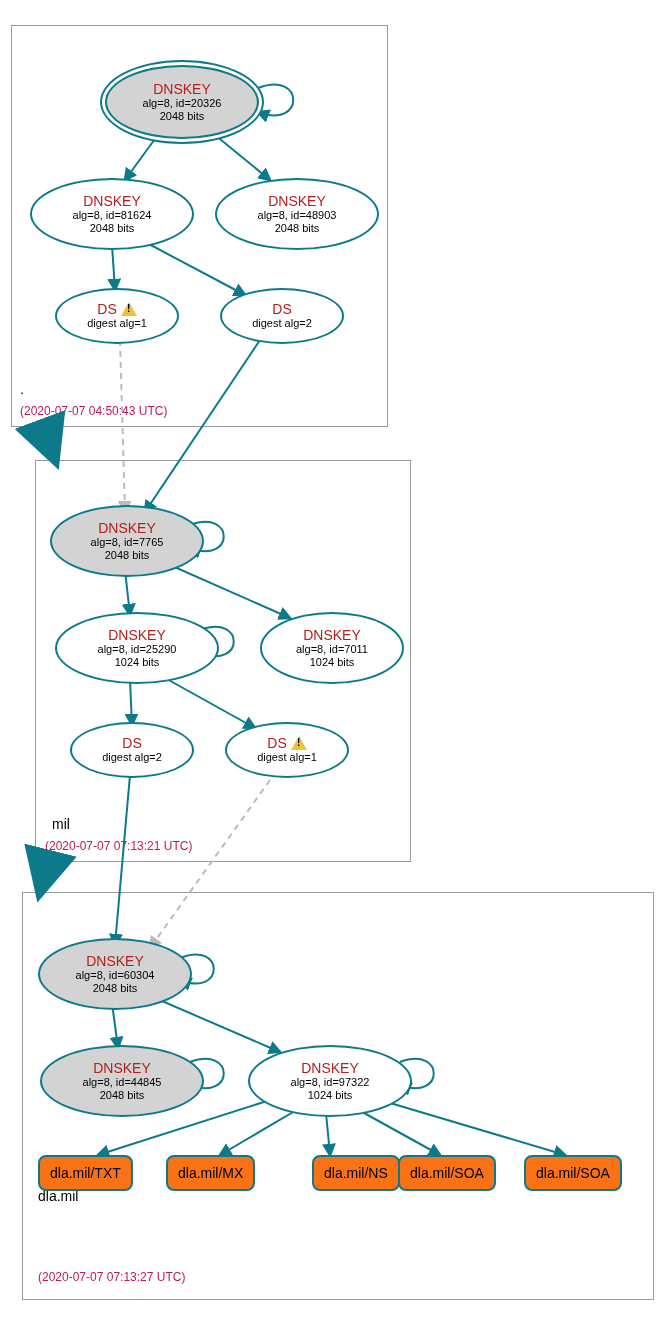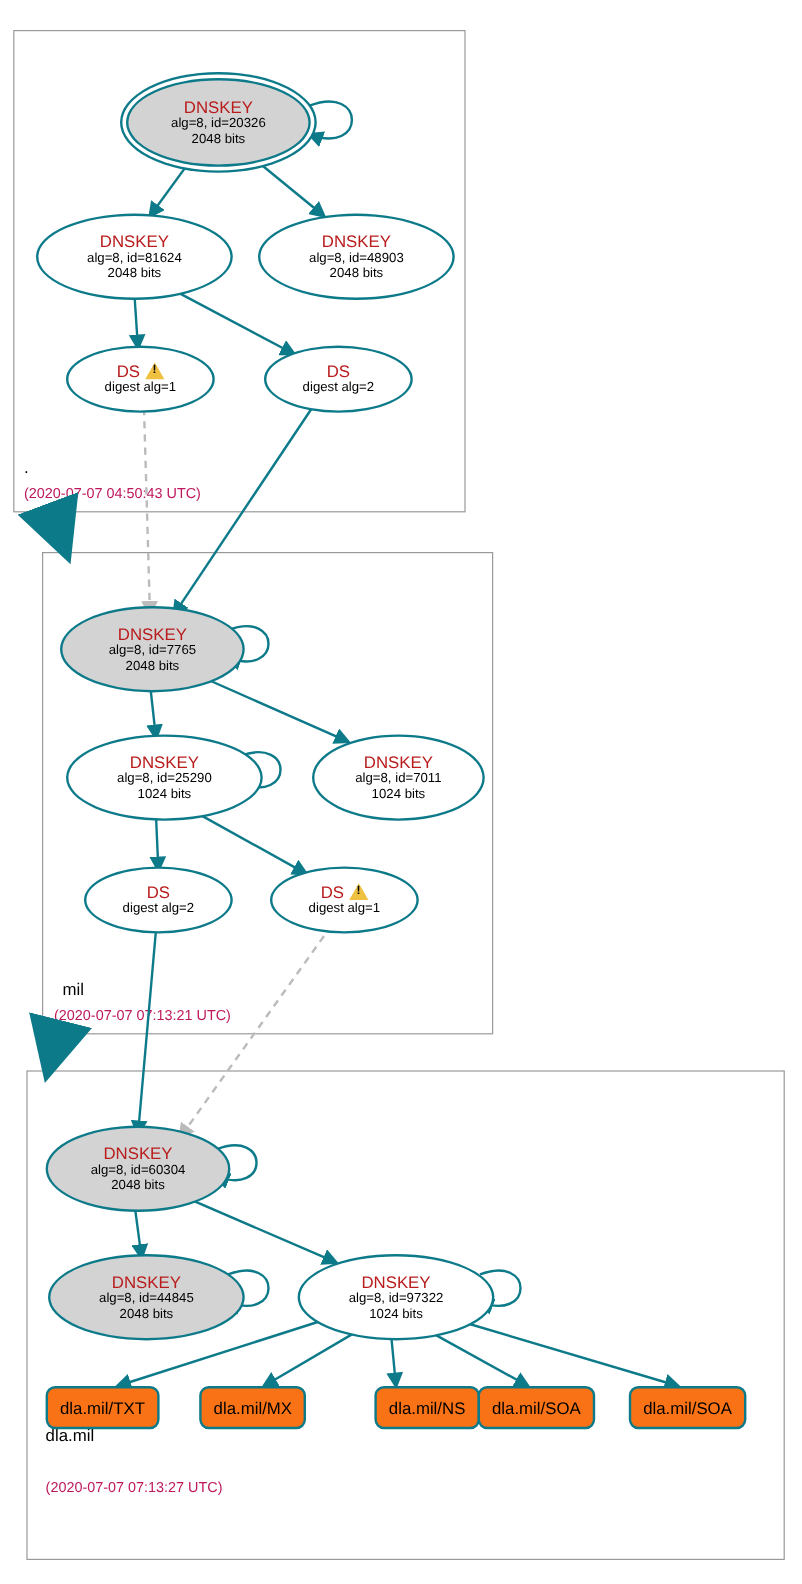--- a/index.html
+++ b/index.html
@@ -104,21 +104,21 @@
 <div class="zone-box" style="left:11px; top:25px; width:375px; height:400px;"></div>
 <div class="zone-label" style="left:20px; top:381px;">.</div>
 <div class="zone-time" style="left:20px; top:404px;">(2020-07-07 04:50:43 UTC)</div>
 
 <div class="zone-box" style="left:35px; top:460px; width:374px; height:400px;"></div>
 <div class="zone-label" style="left:52px; top:816px;">mil</div>
 <div class="zone-time" style="left:45px; top:839px;">(2020-07-07 07:13:21 UTC)</div>
 
 <div class="zone-box" style="left:22px; top:892px; width:630px; height:406px;"></div>
 <div class="zone-label" style="left:38px; top:1188px;">dla.mil</div>
-<div class="zone-time" style="left:38px; top:1232px;">(2020-07-07 07:13:27 UTC)</div>
+<div class="zone-time" style="left:38px; top:1270px;">(2020-07-07 07:13:27 UTC)</div>
 
 <svg class="edges">
   <defs>
     <marker id="arr" viewBox="0 0 10 10" refX="8" refY="5" markerWidth="7" markerHeight="7" orient="auto-start-reverse">
       <path d="M 0 0 L 10 5 L 0 10 z" fill="#0d7a8a"></path>
     </marker>
     <marker id="arrg" viewBox="0 0 10 10" refX="8" refY="5" markerWidth="7" markerHeight="7" orient="auto-start-reverse">
       <path d="M 0 0 L 10 5 L 0 10 z" fill="#bbb"></path>
     </marker>
     <marker id="arrb" viewBox="0 0 10 10" refX="8" refY="5" markerWidth="9" markerHeight="9" orient="auto-start-reverse">

